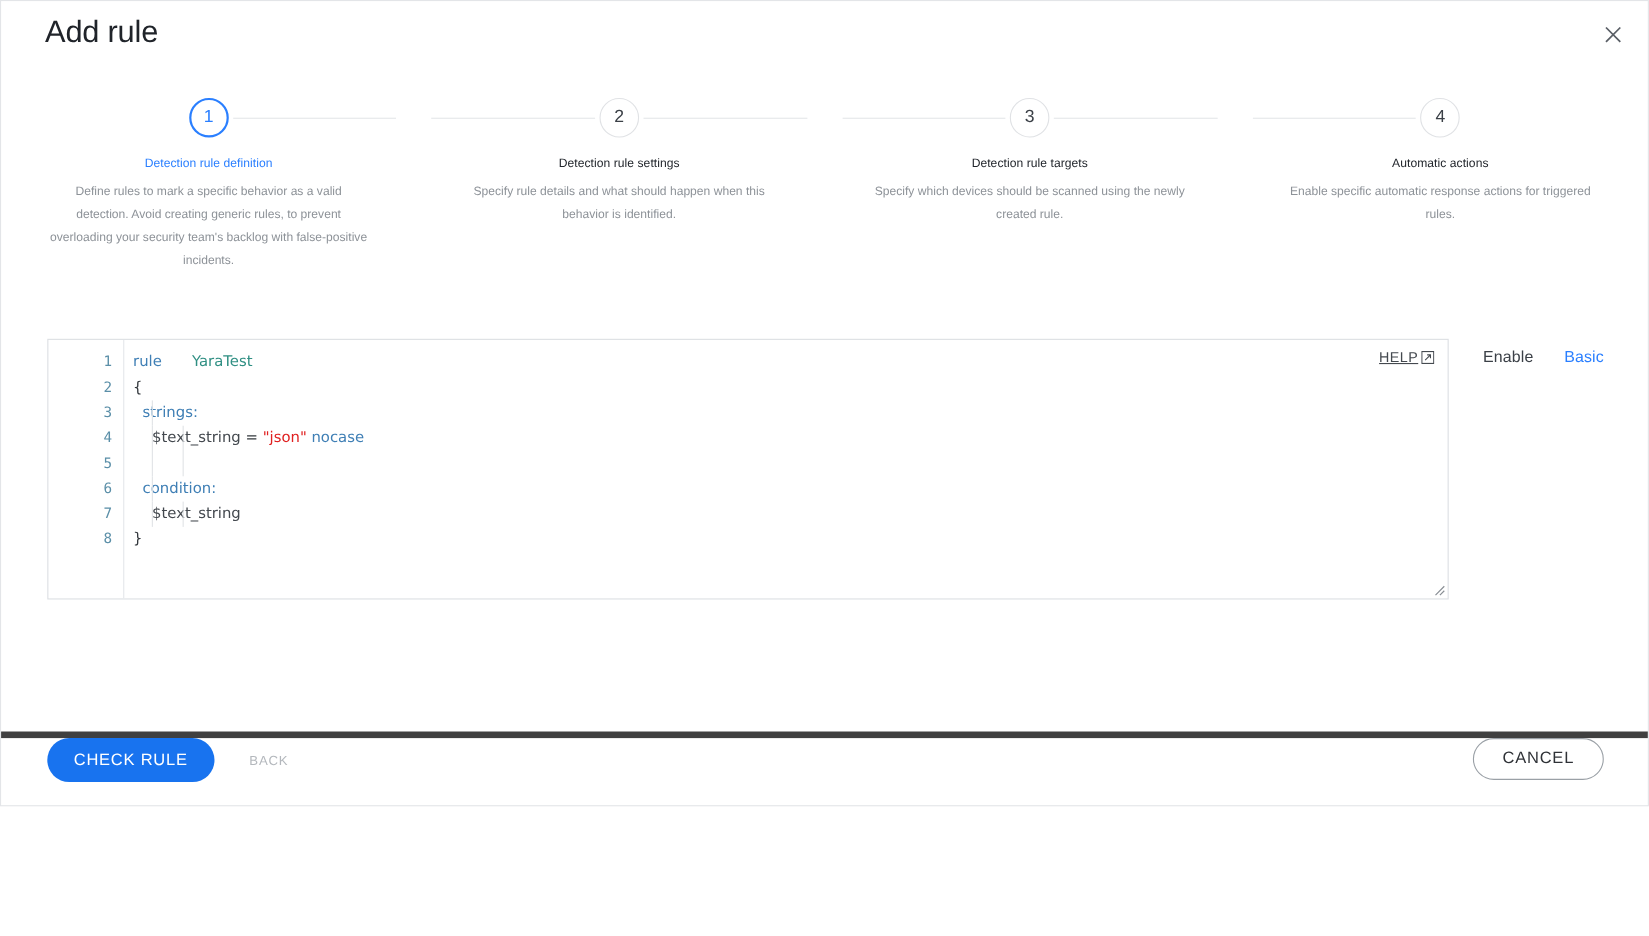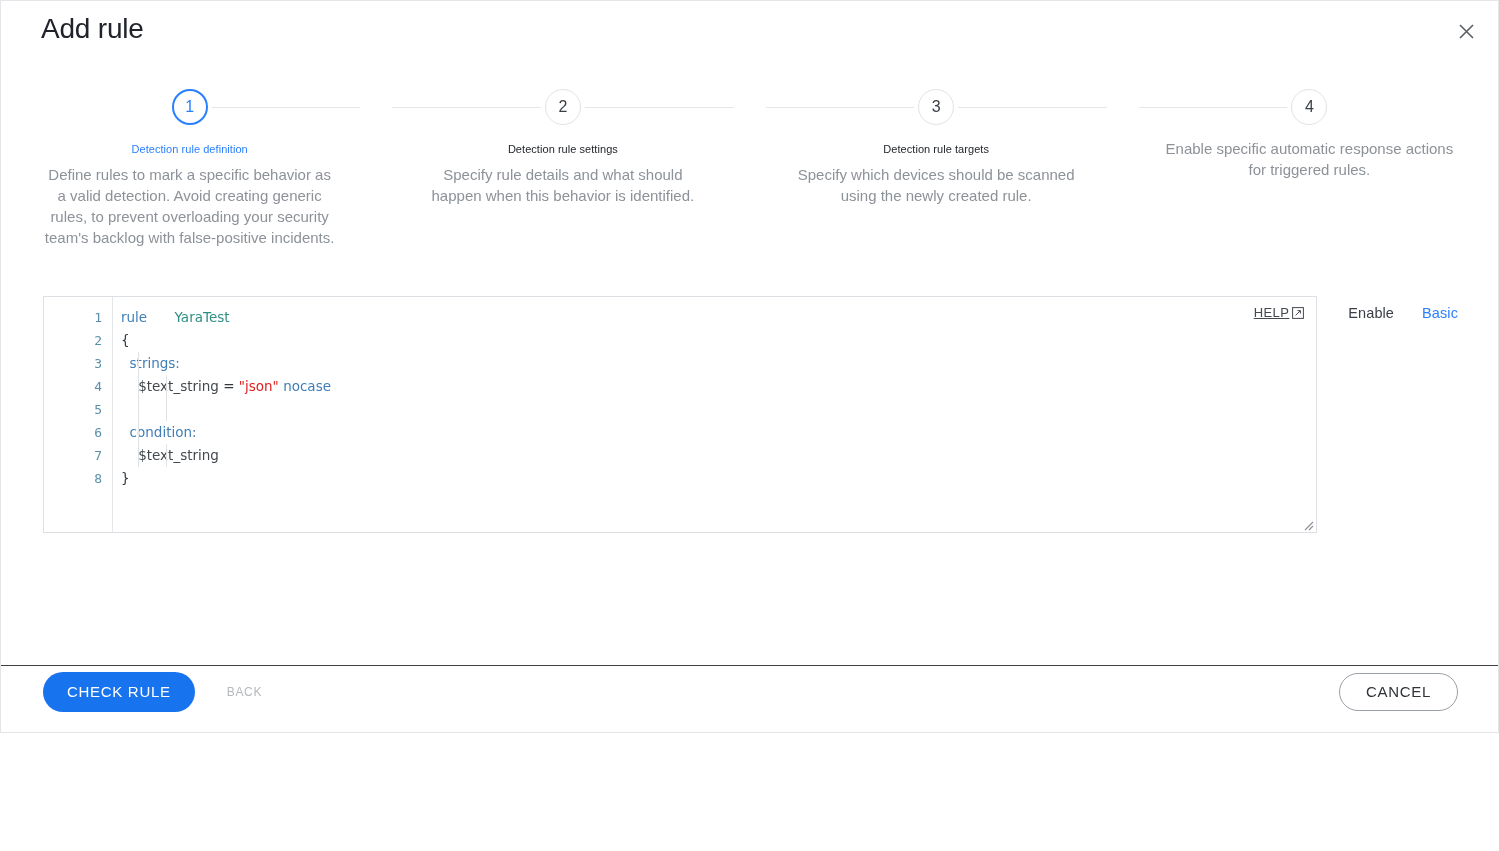--- a/index.html
+++ b/index.html
@@ -106,22 +106,22 @@
     color: #2a7fff;
   }
   .step-label {
     margin-top: 14px;
     font-size: 11px;
     color: #22262c;
     letter-spacing: 0.05px;
   }
   .step.active .step-label { color: #2a7fff; }
   .step-desc {
-    margin: 9px auto 4px;
-    font-size: 15px;
+    margin: 9px auto 16px;
+    font-size: 11px;
     line-height: 21px;
     color: #8d9298;
     max-width: 290px;
   }
 
   
   .editor-row {
     display: flex;
     align-items: flex-start;
     margin: 44px 0 0 0;
@@ -230,23 +230,22 @@
     padding: 14px 157px 0 0;
     flex: 0 0 auto;
   }
 
   .spacer { flex: 1 1 auto; }
 
   
   .dialog-footer {
     flex: 0 0 auto;
     height: 67px;
-    border-top: 1px solid #404040;
-    display: flex;
-    align-items: center;
+    border-top: 6px solid #404040;
+    display: flex;
     padding: 0 40px 15px 42px;
     box-sizing: border-box;
   }
   .btn {
     font-family: "Liberation Sans", sans-serif;
     border: none;
     cursor: pointer;
     letter-spacing: 0.7px;
   }
   .btn-primary {
@@ -324,20 +323,21 @@
       </div>
       <div class="step-label">Detection rule targets</div>
       <div class="step-desc">Specify which devices should be scanned using the newly created rule.</div>
     </div>
 
     <div class="step">
       <div class="step-circle-wrap">
         <div class="step-line left"></div>
         <div class="step-circle">4</div>
       </div>
+      <div class="step-label">Automatic actions</div>
       <div class="step-desc">Enable specific automatic response actions for triggered rules.</div>
     </div>
 
   </div>
 
   <div class="editor-row">
     <div class="editor-box">
       <div class="gutter" id="gutter">
           <div class="gutter-num">1</div>
           <div class="gutter-num">2</div>

